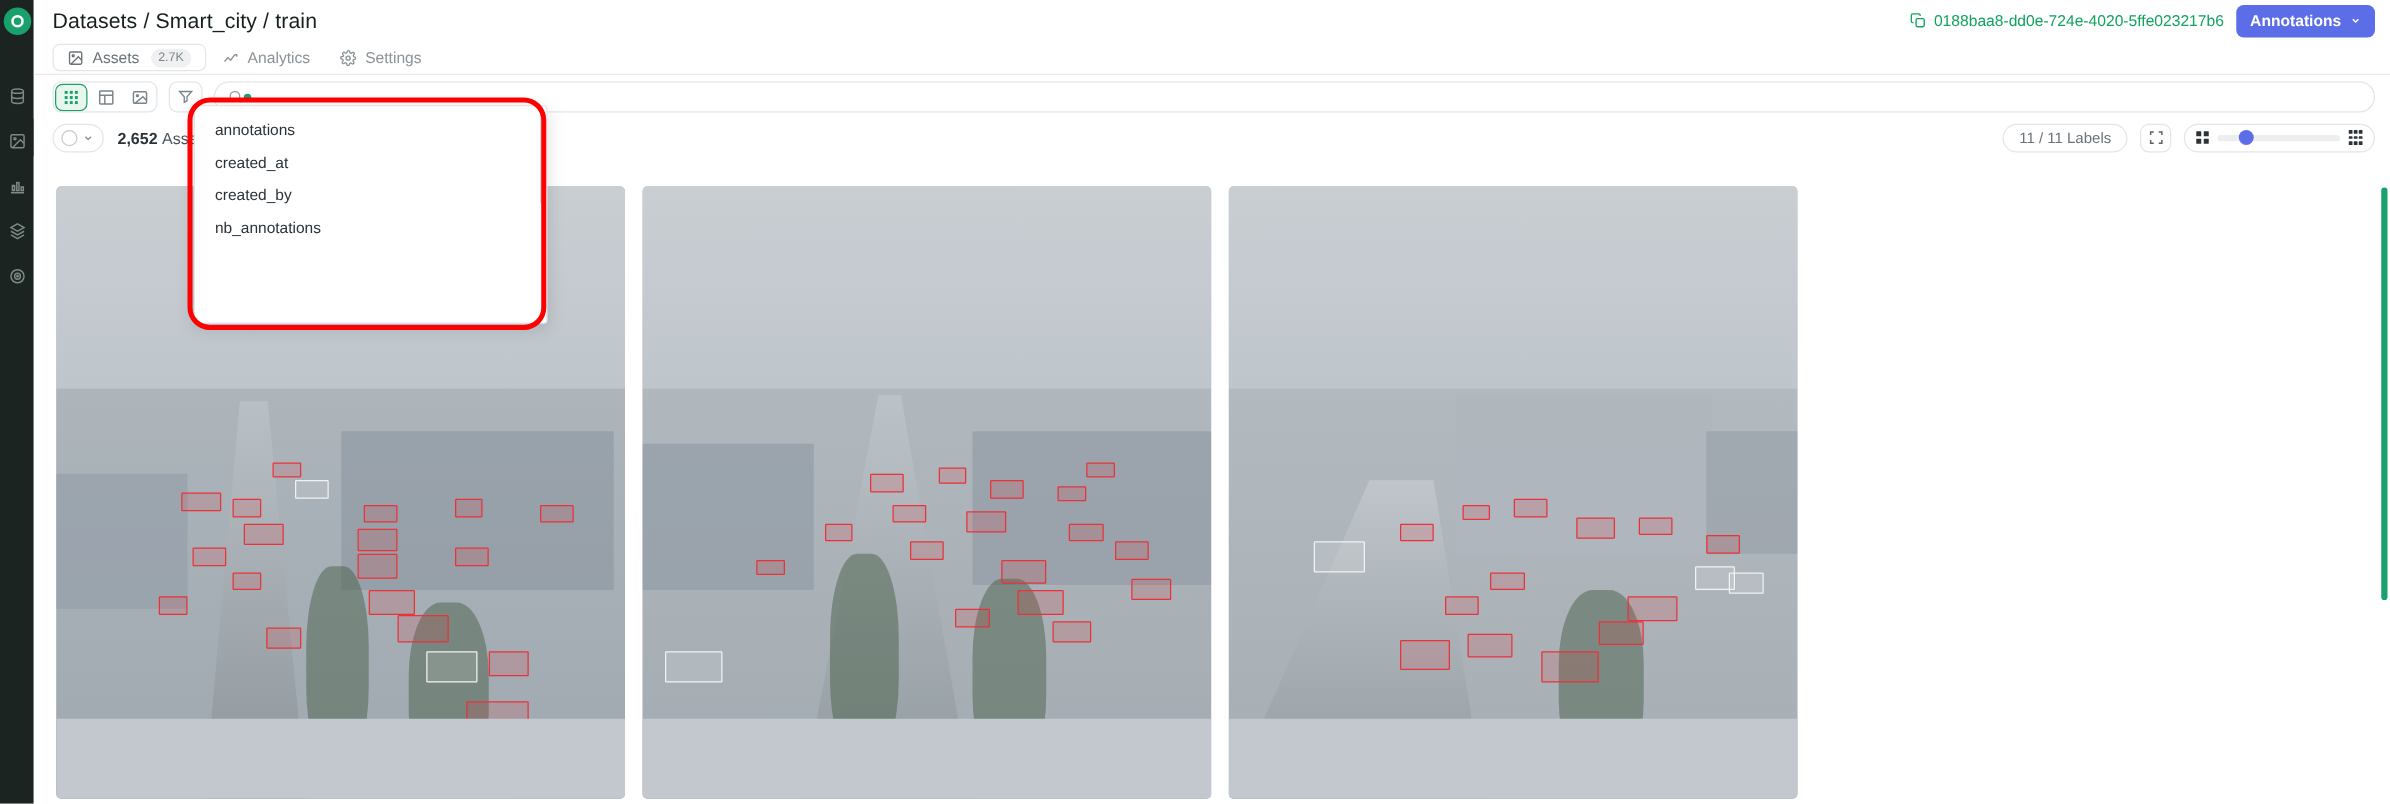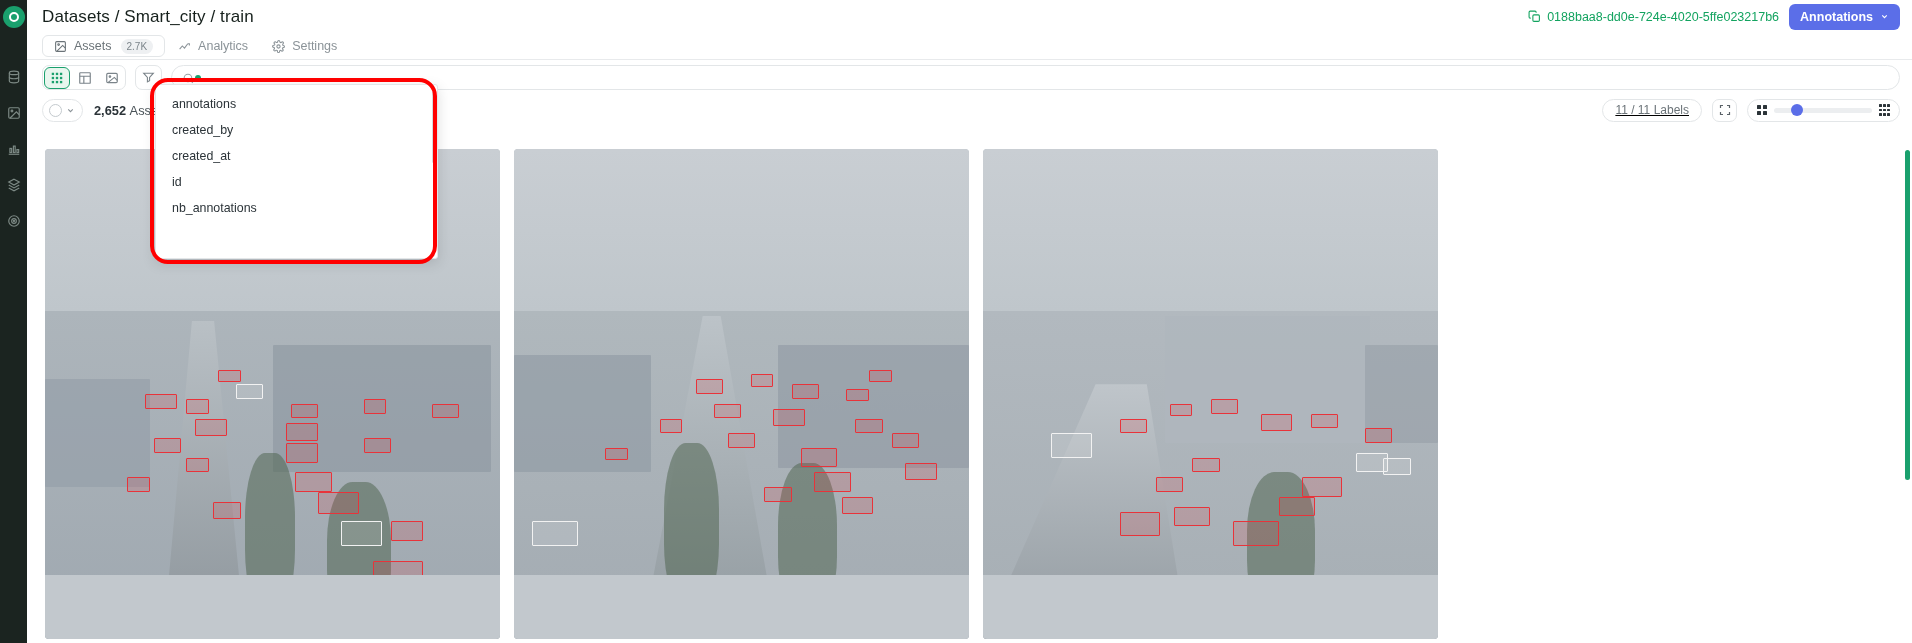--- a/index.html
+++ b/index.html
@@ -209,21 +209,21 @@
   }
   .select-all .chev { width: 9px; height: 9px; color: #8b9398; }
   .asset-count {
     margin-left: 11px;
     font-size: 12.8px; color: #2b3338; font-weight: 600;
   }
   .asset-count span.light { font-weight: 400; color: #4a5358; }
 
   .subbar-right {
     margin-left: auto;
-    display: flex; align-items: center; gap: 10px; text-decoration: underline;
+    display: flex; align-items: center; gap: 10px;
   }
   .labels-pill {
     border: 1px solid #e3e6e8; border-radius: 13px;
     height: 23px; padding: 0 12px;
     display: flex; align-items: center;
     font-size: 12px; color: #6b7378; cursor: pointer;
   }
   .fs-btn {
     width: 25px; height: 23px;
     border: 1px solid #e3e6e8; border-radius: 7px;
@@ -471,23 +471,22 @@
               <path d="M20 20l-3.5-3.5"></path>
             </svg>
         </span>
         <span class="search-dot"></span>
       </div>
     </div>
   </div>
 
   <div class="dropdown">
     <div class="dd-item">annotations</div>
+    <div class="dd-item">created_at</div>
     <div class="dd-item">created_by</div>
-    <div class="dd-item">created_at</div>
-    <div class="dd-item">id</div>
     <div class="dd-item">nb_annotations</div>
 
     <div class="dd-scroll"></div>
   </div>
   <div class="redbox"></div>
 
   <div class="subbar">
     <div class="select-all">
       <span class="cb"></span>
       <svg class="chev" viewBox="0 0 24 24" fill="none" stroke="#8b9398" stroke-width="3">

